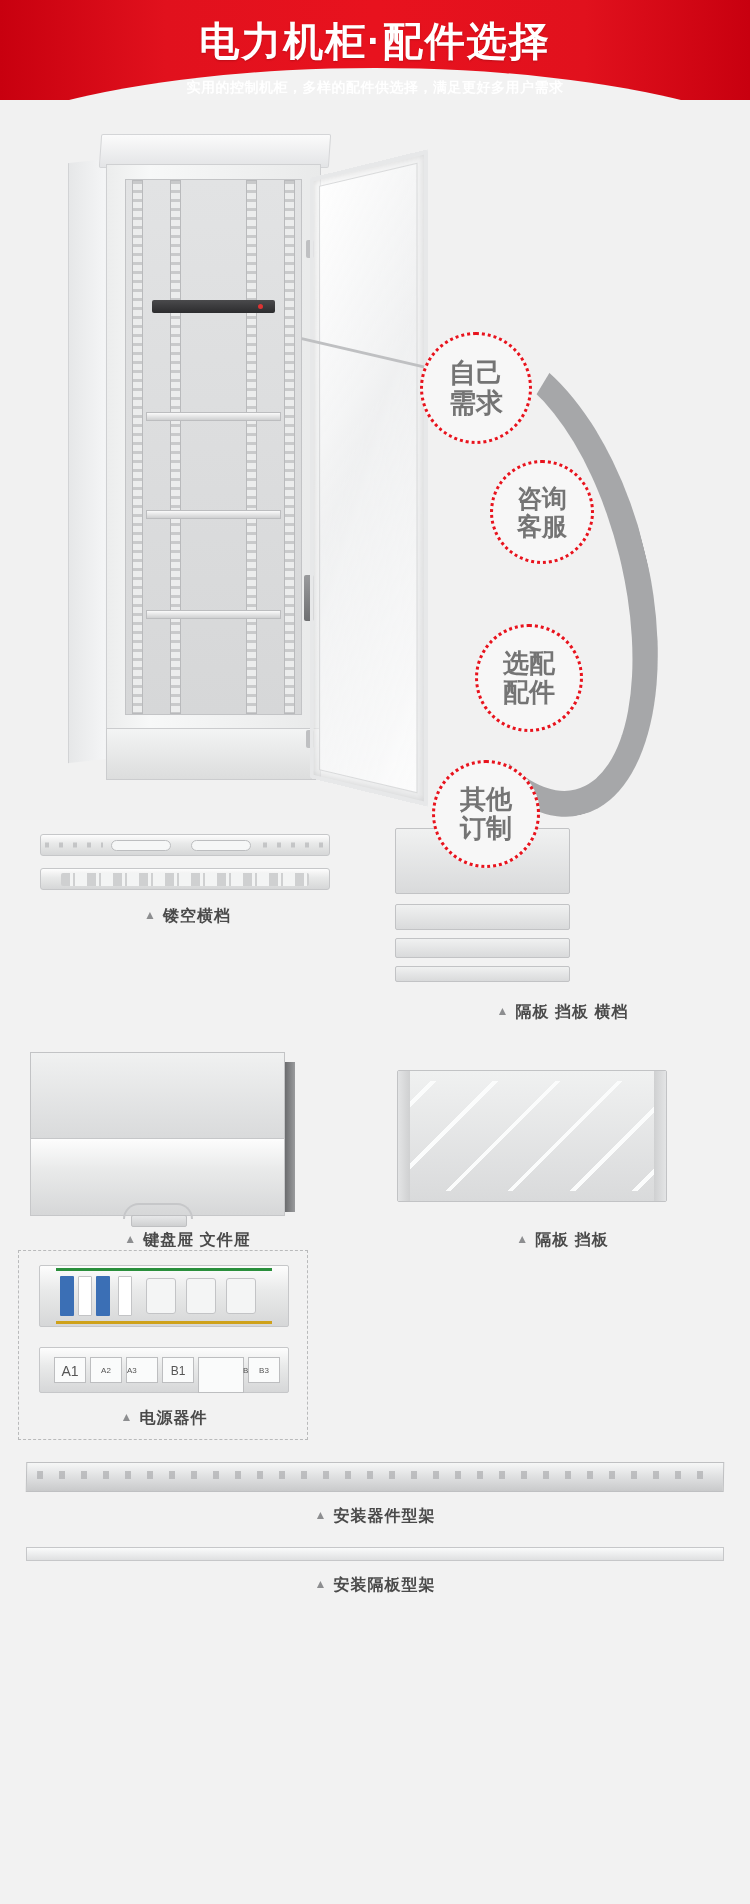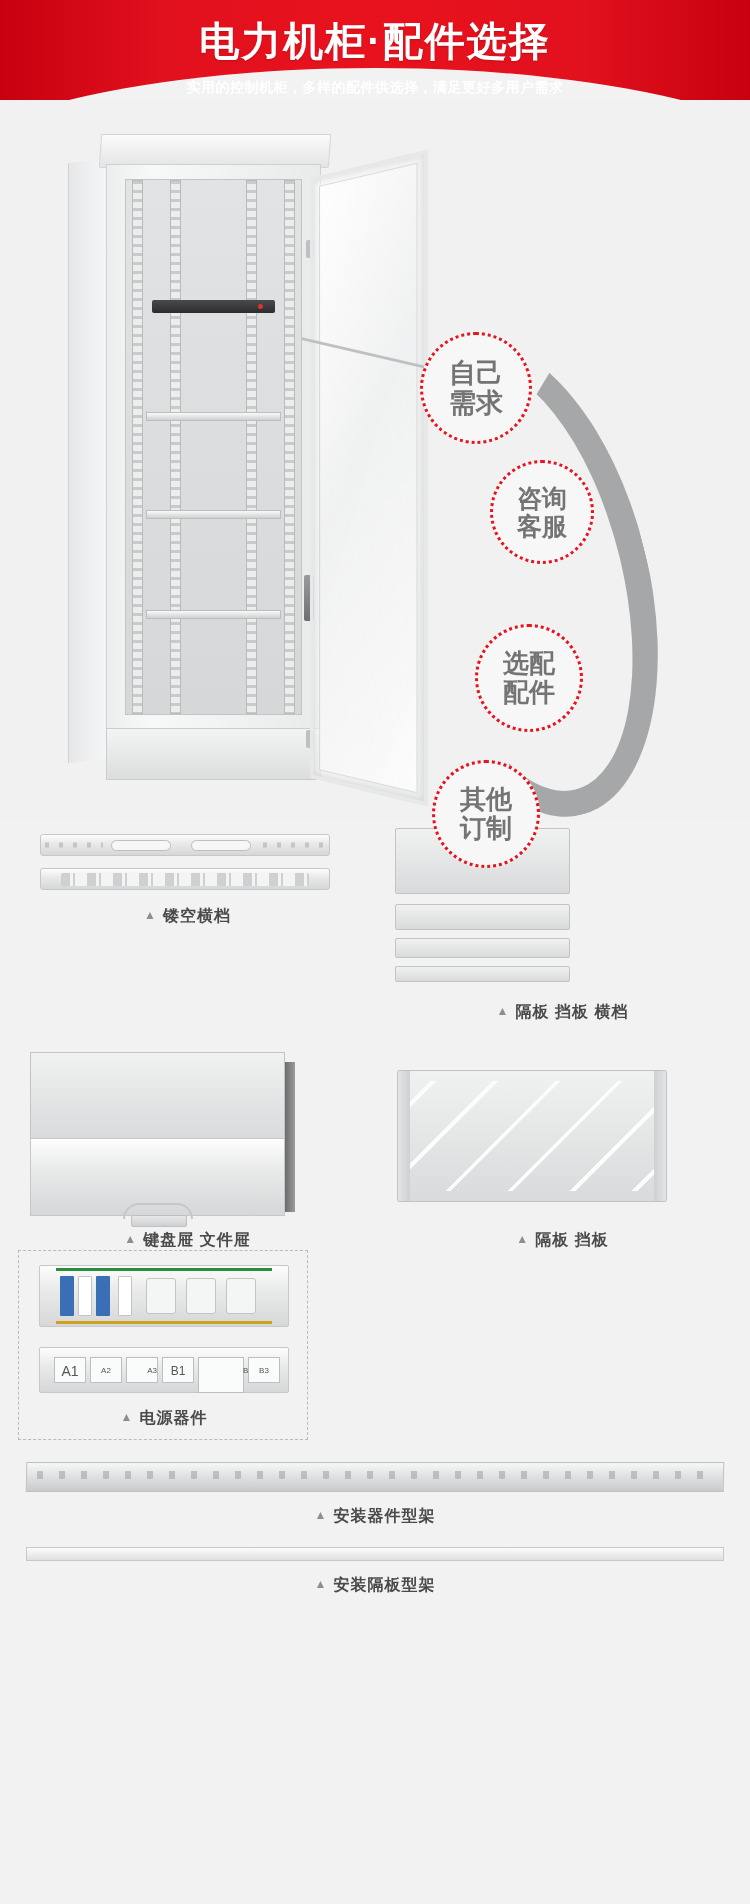--- a/index.html
+++ b/index.html
@@ -338,21 +338,21 @@
         <div style="position:absolute;left:106px;top:12px;width:30px;height:36px;background:#f4f5f5;border:1px solid #c3c4c6;border-radius:3px;"></div>
         <div style="position:absolute;left:146px;top:12px;width:30px;height:36px;background:#f4f5f5;border:1px solid #c3c4c6;border-radius:3px;"></div>
         <div style="position:absolute;left:186px;top:12px;width:30px;height:36px;background:#f4f5f5;border:1px solid #c3c4c6;border-radius:3px;"></div>
         <div style="position:absolute;left:16px;top:2px;right:16px;height:3px;background:#2a8f3c;"></div>
         <div style="position:absolute;left:16px;bottom:2px;right:16px;height:3px;background:#cfa21b;"></div>
       </div>
       <div class="part metal" style="left:20px;top:96px;width:250px;height:46px;border-radius:2px;">
         <div style="position:absolute;left:14px;top:9px;display:flex;gap:4px;">
           <span style="display:inline-block;width:32px;height:26px;border:1px solid #bdbec0;background:#fafbfb;font-size:14px;color:#555;text-align:center;line-height:26px;">A1</span>
           <span style="display:inline-block;width:32px;height:26px;border:1px solid #bdbec0;background:#fafbfb;font-size:8px;color:#555;text-align:center;line-height:26px;">A2</span>
-          <span style="display:inline-block;width:32px;height:26px;border:1px solid #bdbec0;background:#fafbfb;font-size:8px;color:#555;text-align:right;line-height:26px;">A3</span>
+          <span style="display:inline-block;width:32px;height:26px;border:1px solid #bdbec0;background:#fafbfb;font-size:8px;color:#555;text-align:left;line-height:26px;">A3</span>
           <span style="display:inline-block;width:32px;height:26px;border:1px solid #bdbec0;background:#fafbfb;font-size:12px;color:#555;text-align:center;line-height:26px;">B1</span>
           <span style="display:inline-block;width:32px;height:36px;border:1px solid #bdbec0;background:#fafbfb;font-size:8px;color:#555;text-align:center;line-height:26px;padding-left:44px;">B2</span>
           <span style="display:inline-block;width:32px;height:26px;border:1px solid #bdbec0;background:#fafbfb;font-size:8px;color:#555;text-align:center;line-height:26px;">B3</span>
         </div>
       </div>
       <div class="caption" style="position:absolute;bottom:10px;left:0;width:290px;">
         <span class="tri">▲</span><span>电源器件</span>
       </div>
     </div>
 

